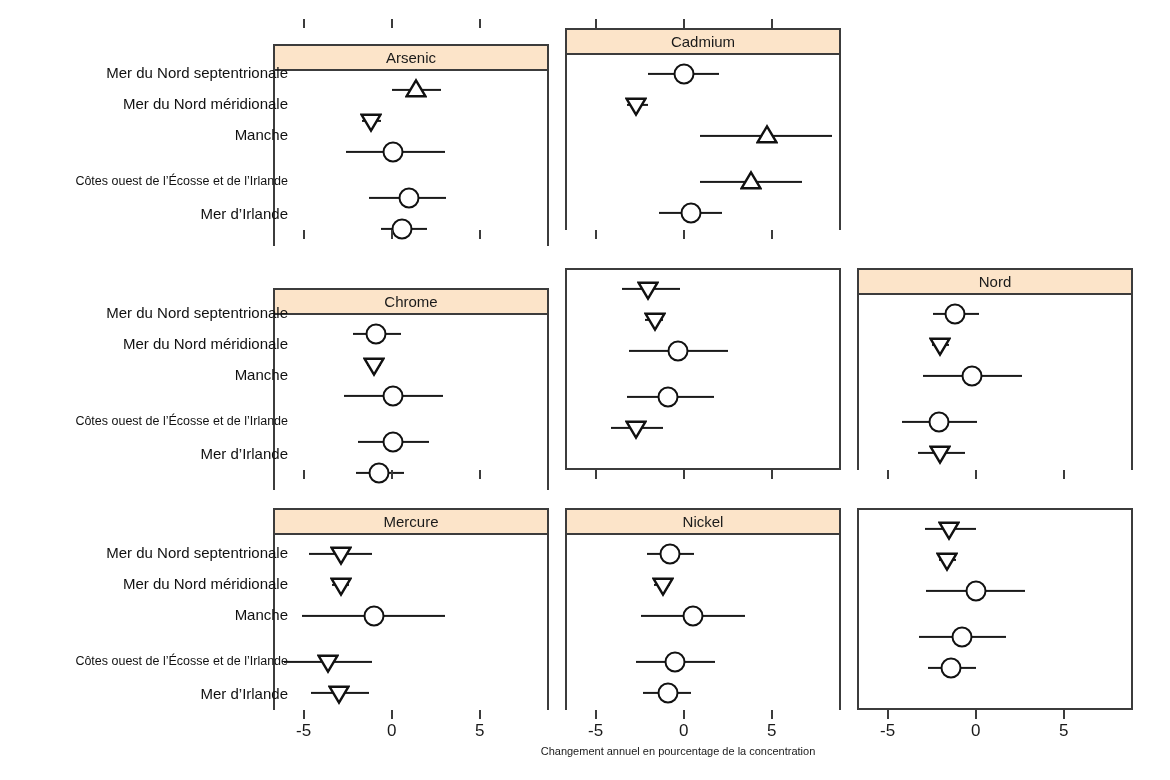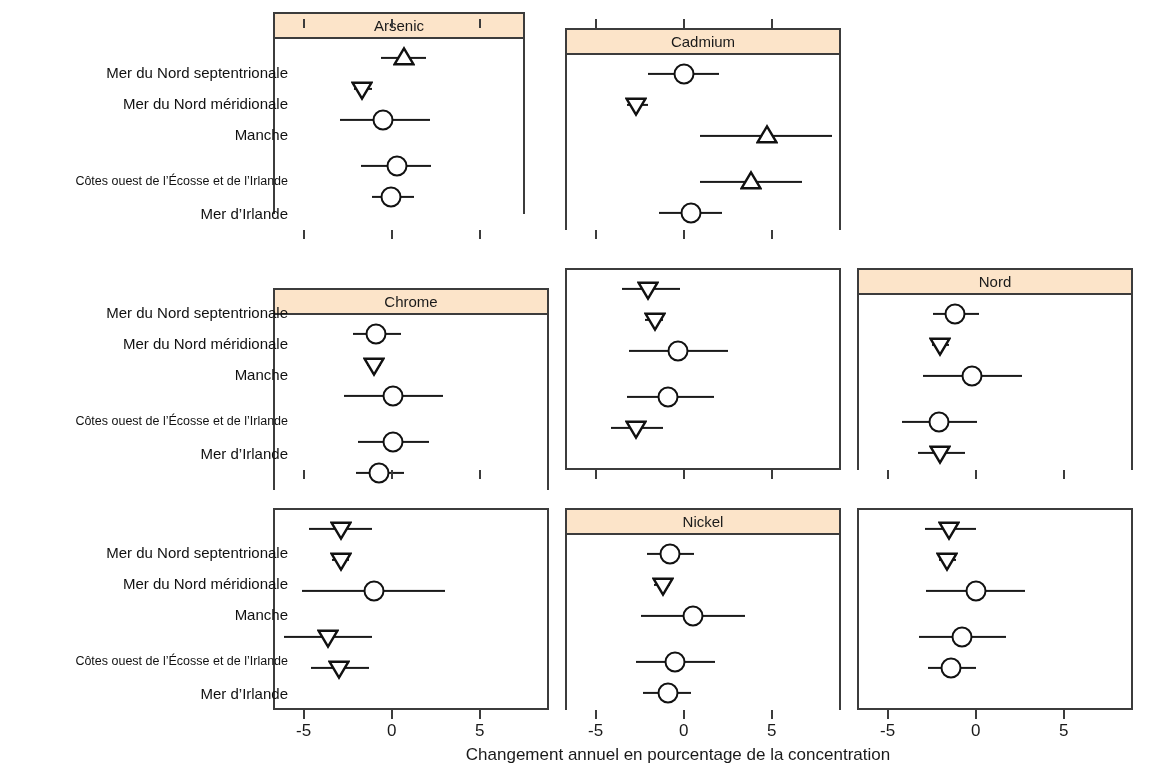--- a/index.html
+++ b/index.html
@@ -14,28 +14,28 @@
   .ci-line{position:absolute;height:2.2px;background:#1a1a1a;transform:translateY(-50%);}
   .marker{position:absolute;transform:translate(-50%,-50%);line-height:0;}
   .mk-circle{display:block;width:17px;height:17px;border:2.6px solid #111111;
              border-radius:50%;background:#ffffff;box-sizing:content-box;}
   .tick{position:absolute;width:2px;height:9px;background:#3c3c3c;}
   .x-tick-label{position:absolute;transform:translateX(-50%);font-size:17px;color:#1a1a1a;}
   .row-label{position:absolute;left:0;width:264px;text-align:right;transform:translateY(-50%);
              font-size:15px;color:#111111;white-space:nowrap;margin-left:24px;}
   .row-label.small{font-size:12.5px;}
   #caption{position:absolute;left:273px;width:810px;top:745px;text-align:center;
-           font-size:17px;color:#1a1a1a;}
+           font-size:11px;color:#1a1a1a;}
 </style>
 </head>
 <body>
 
 <div id="figure">
   <div id="caption">Changement annuel en pourcentage de la concentration</div>
-<div class="panel" style="left: 273px; top: 12px; width: 252px; height: 202px;">
+<div class="panel" style="left: 273px; top: 44px; width: 276px; height: 202px;">
       <div class="panel-header">Arsenic</div>
       <div class="panel-body">
         <div class="ci-line" style="left: 42.9034%; width: 18.1465%; top: 10.8%;"></div>
         <span class="marker" style="left: 51.9767%; top: 10.8%; transform: translate(-50%, -58%);"><svg width="22" height="21" viewBox="0 0 22 21" aria-hidden="true">
             <polygon points="11,2.5 20.5,18.5 1.5,18.5" fill="#ffffff" stroke="#111111" stroke-width="2.4"></polygon>
           </svg></span>
         <div class="ci-line" style="left: 31.8859%; width: 7.12897%; top: 28.5%;"></div>
         <span class="marker" style="left: 35.1264%; top: 28.5%; transform: translate(-50%, -42%);"><svg width="22" height="21" viewBox="0 0 22 21" aria-hidden="true">
             <polygon points="1.5,2.5 20.5,2.5 11,18.5" fill="#ffffff" stroke="#111111" stroke-width="2.4"></polygon>
           </svg></span>
@@ -167,20 +167,21 @@
         <div class="ci-line" style="left: 21.5165%; width: 17.4984%; top: 90.3%;"></div>
         <span class="marker" style="left: 29.9417%; top: 90.3%; transform: translate(-50%, -42%);"><svg width="22" height="21" viewBox="0 0 22 21" aria-hidden="true">
             <polygon points="1.5,2.5 20.5,2.5 11,18.5" fill="#ffffff" stroke="#111111" stroke-width="2.4"></polygon>
           </svg></span>
       </div>
     </div>
     <div class="tick" style="left: 886.557px; top: 470px;"></div>
     <div class="tick" style="left: 974.697px; top: 470px;"></div>
     <div class="tick" style="left: 1062.84px; top: 470px;"></div>
     <div class="panel" style="left: 273px; top: 508px; width: 276px; height: 202px;">
+      <div class="panel-header">Mercure</div>
       <div class="panel-body">
         <div class="ci-line" style="left: 12.4433%; width: 23.3312%; top: 10.8%;"></div>
         <span class="marker" style="left: 24.1089%; top: 10.8%; transform: translate(-50%, -42%);"><svg width="22" height="21" viewBox="0 0 22 21" aria-hidden="true">
             <polygon points="1.5,2.5 20.5,2.5 11,18.5" fill="#ffffff" stroke="#111111" stroke-width="2.4"></polygon>
           </svg></span>
         <div class="ci-line" style="left: 20.8684%; width: 6.48088%; top: 28.5%;"></div>
         <span class="marker" style="left: 24.1089%; top: 28.5%; transform: translate(-50%, -42%);"><svg width="22" height="21" viewBox="0 0 22 21" aria-hidden="true">
             <polygon points="1.5,2.5 20.5,2.5 11,18.5" fill="#ffffff" stroke="#111111" stroke-width="2.4"></polygon>
           </svg></span>
         <div class="ci-line" style="left: 9.85094%; width: 52.4951%; top: 46%;"></div>

